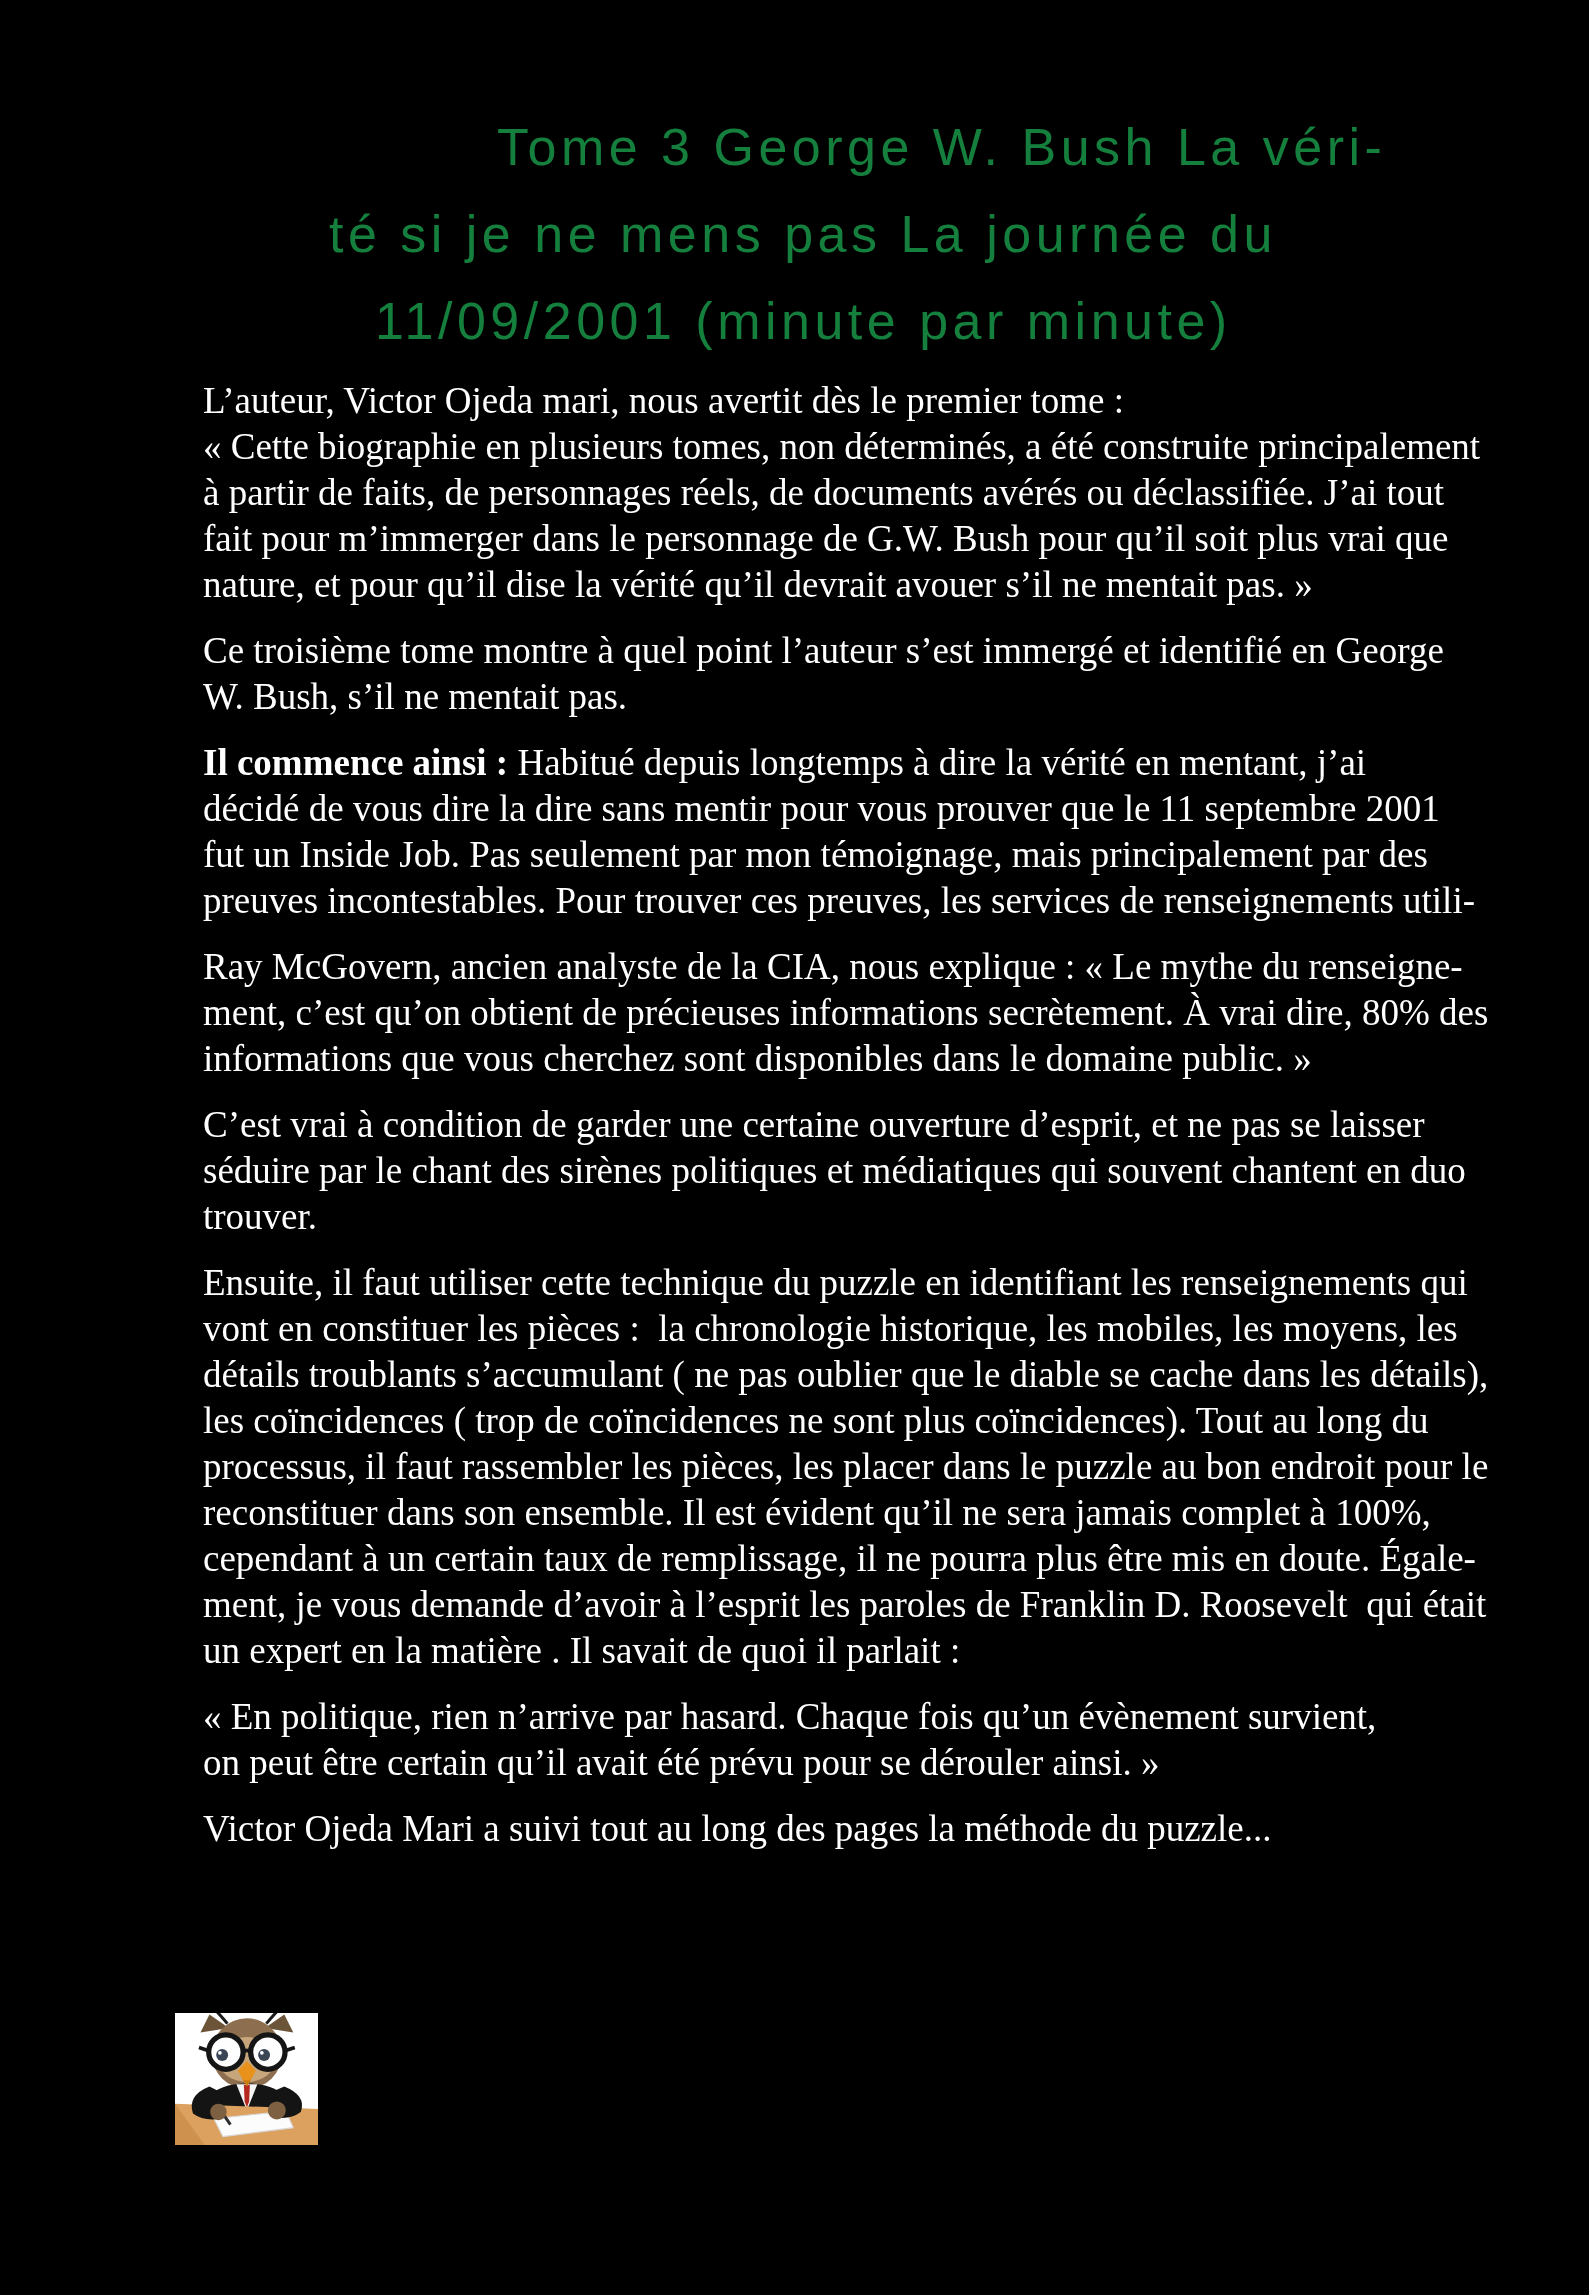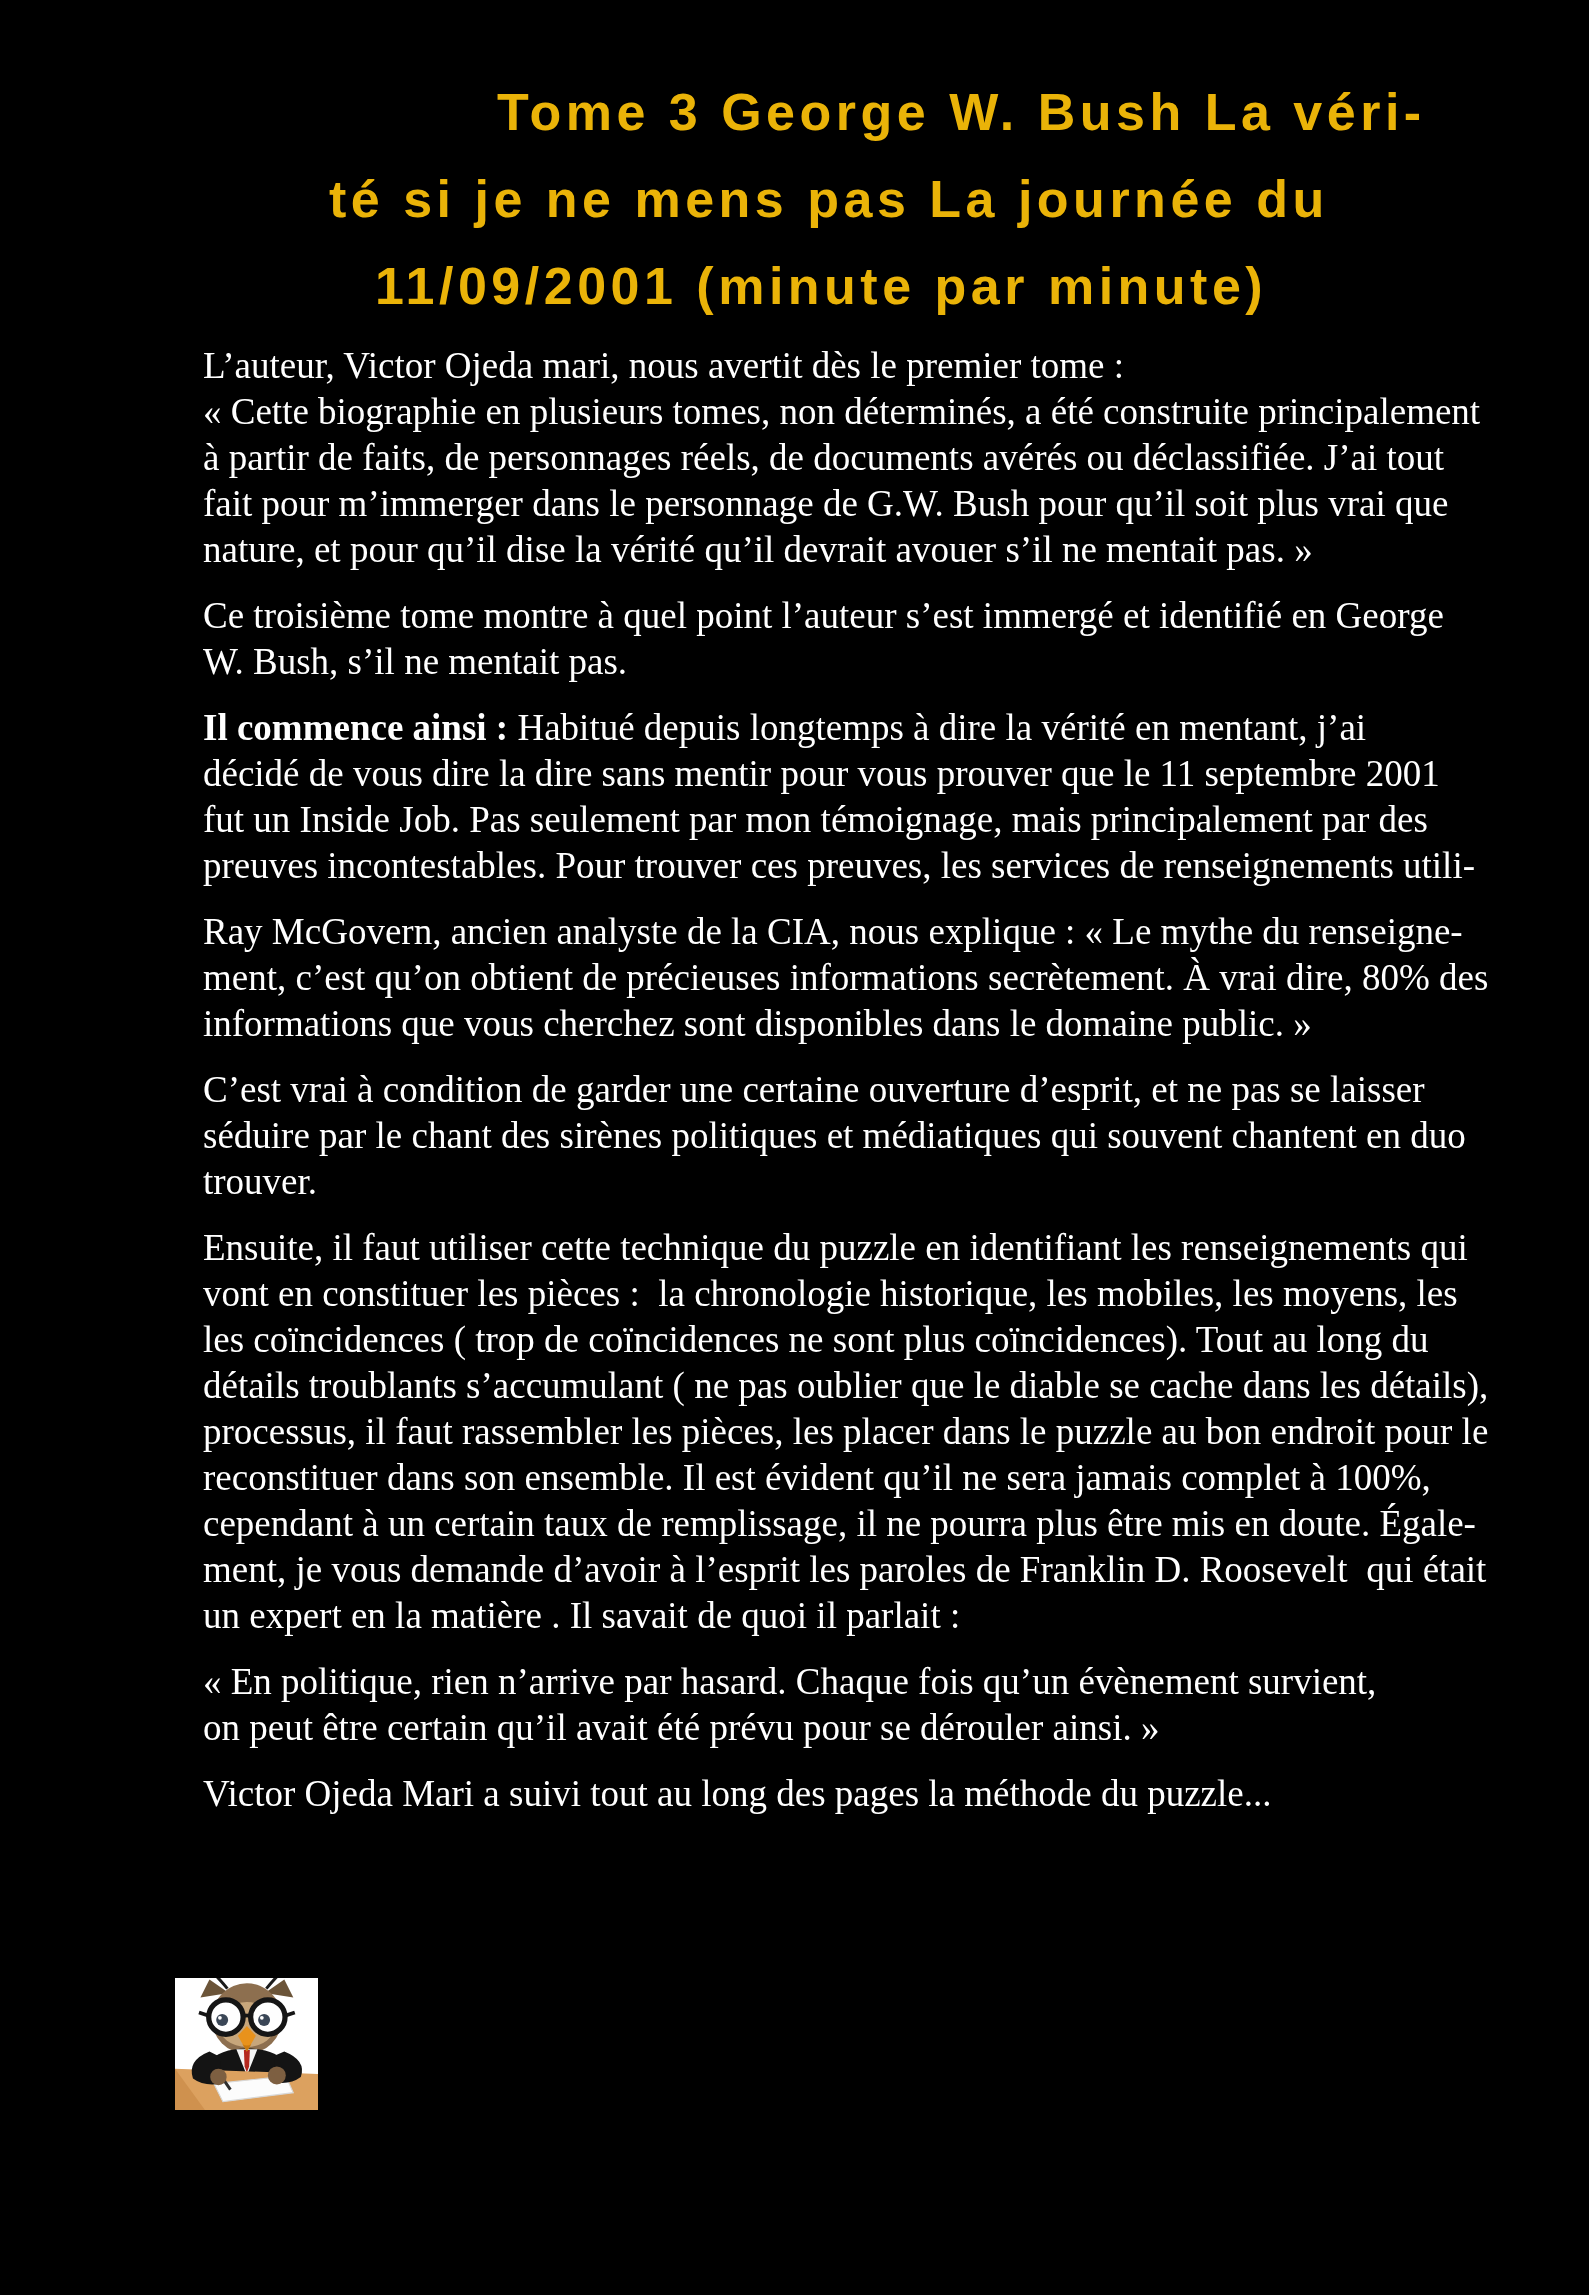--- a/index.html
+++ b/index.html
@@ -11,27 +11,27 @@
     overflow: hidden;
     font-family: "Liberation Serif", serif;
   }
   .content {
     margin-left: 203px;
     width: 1254px;
   }
   
   .title {
     margin: 0;
-    padding-top: 69px;
+    padding-top: 104px;
     font-family: "Liberation Sans", sans-serif;
-    font-weight: bold;
+    font-weight: normal;
     font-size: 52px;
     line-height: 87px;
     letter-spacing: 4.5px;
-    color: #eab308;
+    color: #15803d;
   }
   .title .tline { white-space: pre; }
   .title .tline1 { padding-left: 294px; }
   .title .tline2 { padding-left: 126px; }
   .title .tline3 { padding-left: 172px; }
 
   
   .body-text {
     margin-top: -7.5px;
     font-family: "Liberation Serif", serif;
@@ -92,22 +92,22 @@
         <div class="line">informations que vous cherchez sont disponibles dans le domaine public. »</div>
       </div>
       <div class="para">
         <div class="line">C’est vrai à condition de garder une certaine ouverture d’esprit, et ne pas se laisser</div>
         <div class="line">séduire par le chant des sirènes politiques et médiatiques qui souvent chantent en duo</div>
         <div class="line">trouver.</div>
       </div>
       <div class="para">
         <div class="line">Ensuite, il faut utiliser cette technique du puzzle en identifiant les renseignements qui</div>
         <div class="line">vont en constituer les pièces :  la chronologie historique, les mobiles, les moyens, les</div>
+        <div class="line">détails troublants s’accumulant ( ne pas oublier que le diable se cache dans les détails),</div>
         <div class="line">les coïncidences ( trop de coïncidences ne sont plus coïncidences). Tout au long du</div>
-        <div class="line">détails troublants s’accumulant ( ne pas oublier que le diable se cache dans les détails),</div>
         <div class="line">processus, il faut rassembler les pièces, les placer dans le puzzle au bon endroit pour le</div>
         <div class="line">reconstituer dans son ensemble. Il est évident qu’il ne sera jamais complet à 100%,</div>
         <div class="line">cependant à un certain taux de remplissage, il ne pourra plus être mis en doute. Égale-</div>
         <div class="line">ment, je vous demande d’avoir à l’esprit les paroles de Franklin D. Roosevelt  qui était</div>
         <div class="line">un expert en la matière . Il savait de quoi il parlait :</div>
       </div>
       <div class="para bold">
         <div class="line">« En politique, rien n’arrive par hasard. Chaque fois qu’un évènement survient,</div>
         <div class="line">on peut être certain qu’il avait été prévu pour se dérouler ainsi. »</div>
       </div>

